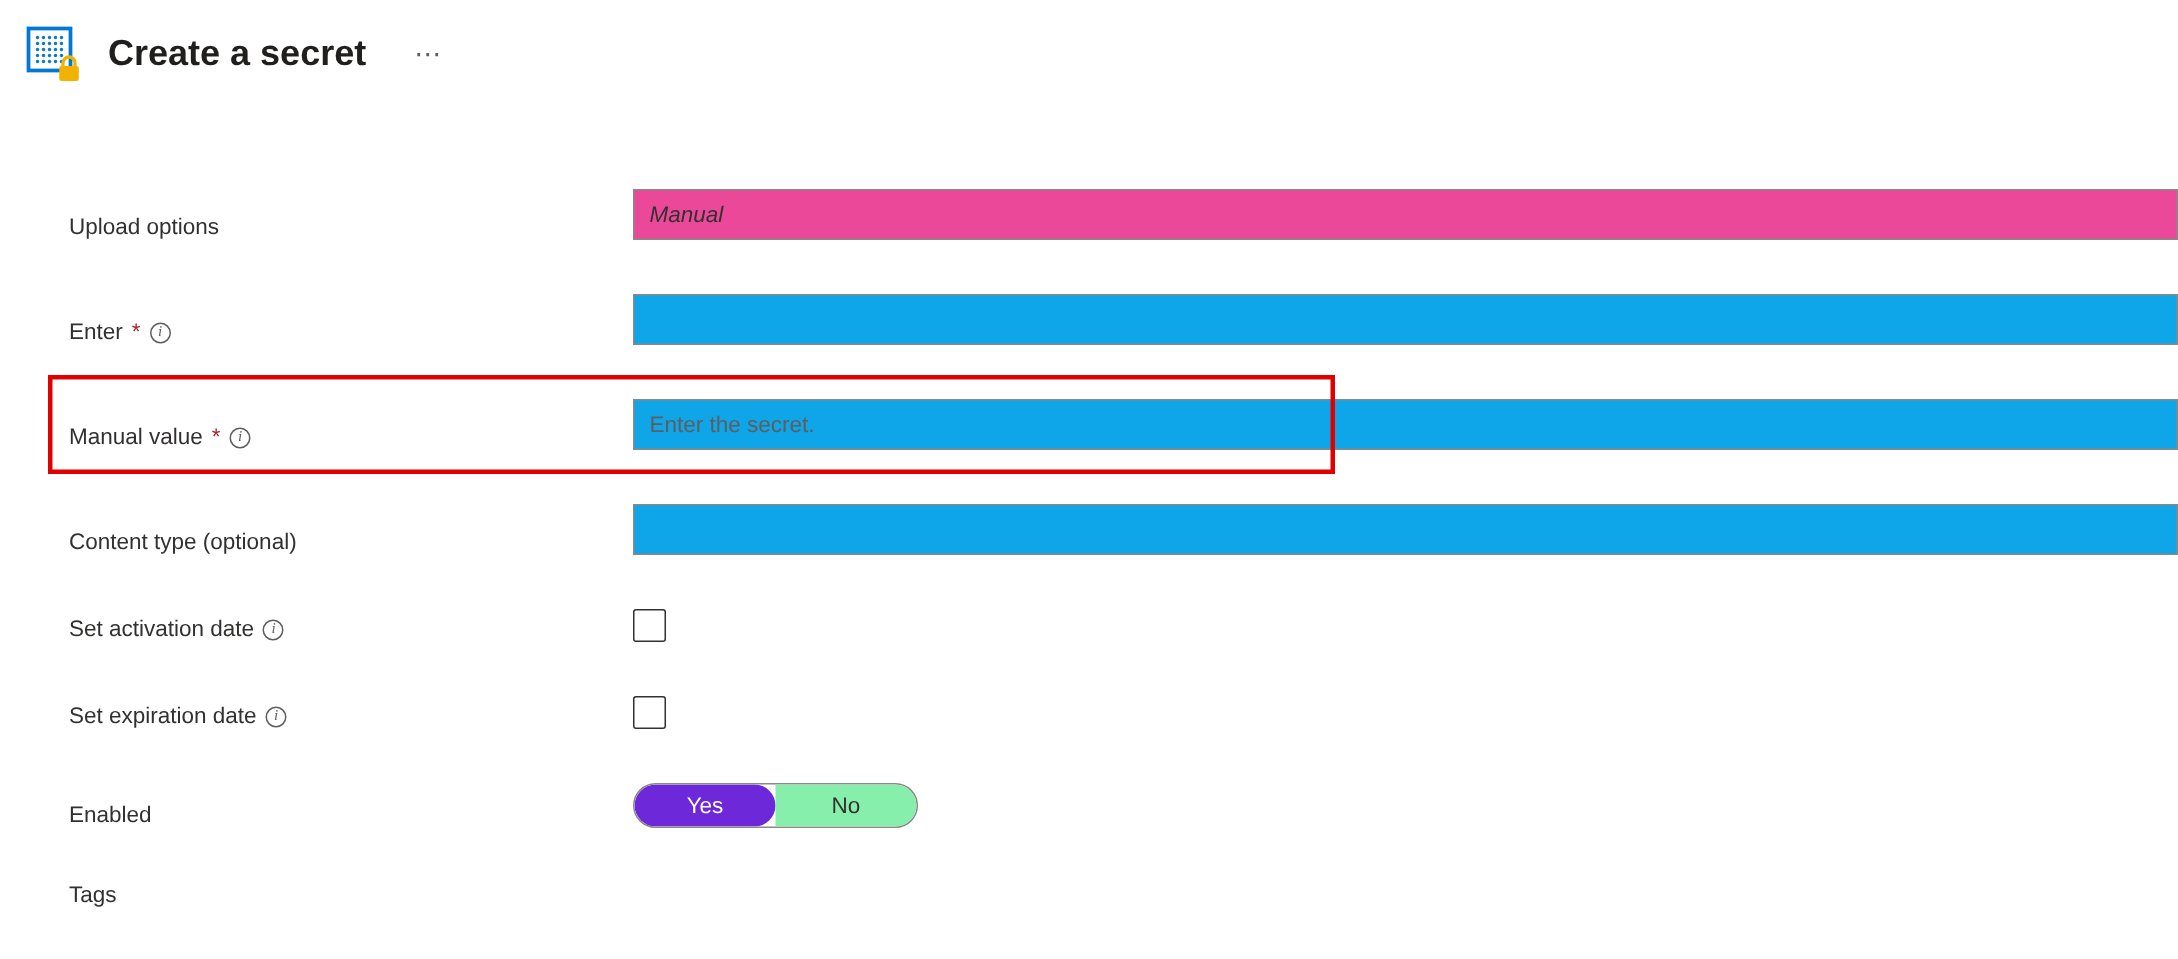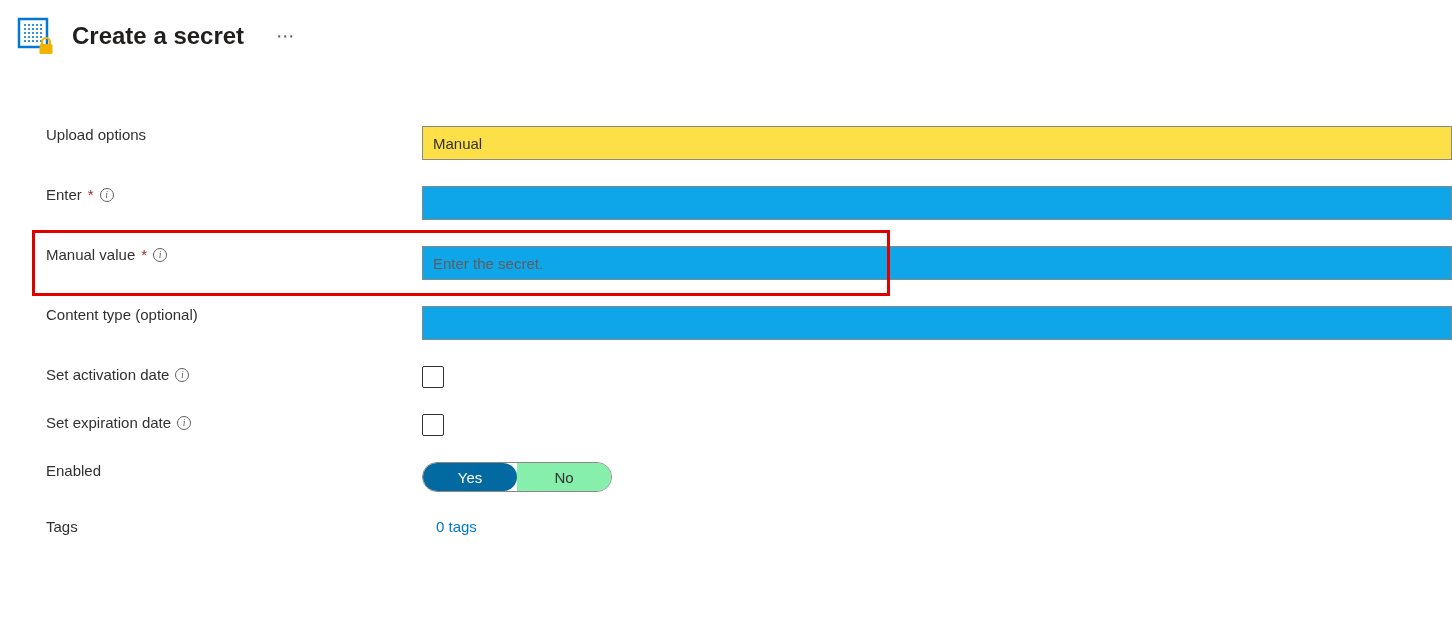--- a/index.html
+++ b/index.html
@@ -34,22 +34,22 @@
       color: #605e5c;
       font-size: 18px;
       letter-spacing: 1px;
       cursor: pointer;
       padding: 4px 6px;
       margin-left: 10px;
     }
     .form { padding-left: 30px; }
     .form-row {
       display: flex;
-      align-items: flex-start;
-      margin-bottom: 26px;
+      align-items: flex-end;
+      margin-bottom: 36px;
       position: relative;
     }
     .form-label-cell {
       width: 376px;
       display: flex;
       align-items: center;
       gap: 6px;
       color: #323130;
       font-size: 15px;
     }
@@ -80,22 +80,23 @@
       padding: 0 10px;
       font-size: 15px;
       font-family: inherit;
       color: #323130;
       outline: none;
       background: #0ea5e9;
     }
     .select {
       appearance: none;
       -webkit-appearance: none;
-      background: #fde047;
+      background: #ec4899;
       padding-right: 30px;
+      font-style: italic;
     }
     .highlight-box {
       position: absolute;
       left: -14px;
       top: -16px;
       right: 562px;
       bottom: -16px;
       border: 3px solid #e10000;
       pointer-events: none;
     }
@@ -119,21 +120,21 @@
       display: flex;
       align-items: center;
       justify-content: center;
       font-size: 15px;
       cursor: pointer;
       user-select: none;
       background: #86efac;
       color: #323130;
     }
     .toggle-option.active {
-      background: #0369a1;
+      background: #6d28d9;
       color: #fff;
       border-radius: 18px;
     }
     .tags-link {
       color: #0078d4;
       font-size: 15px;
       cursor: pointer;
       padding-left: 14px;
     }
     ::placeholder { color: #605e5c; opacity: 1; }
@@ -258,19 +259,16 @@
           <div class="toggle-option active">Yes</div>
           <div class="toggle-option">No</div>
         </div>
       </div>
     </div>
 
     <div class="form-row">
       <div class="form-label-cell">
         <span>Tags</span>
       </div>
-      <div class="form-control-cell">
-        <span class="tags-link">0 tags</span>
-      </div>
     </div>
 
   </div>
 </div>
 
 </body></html>

